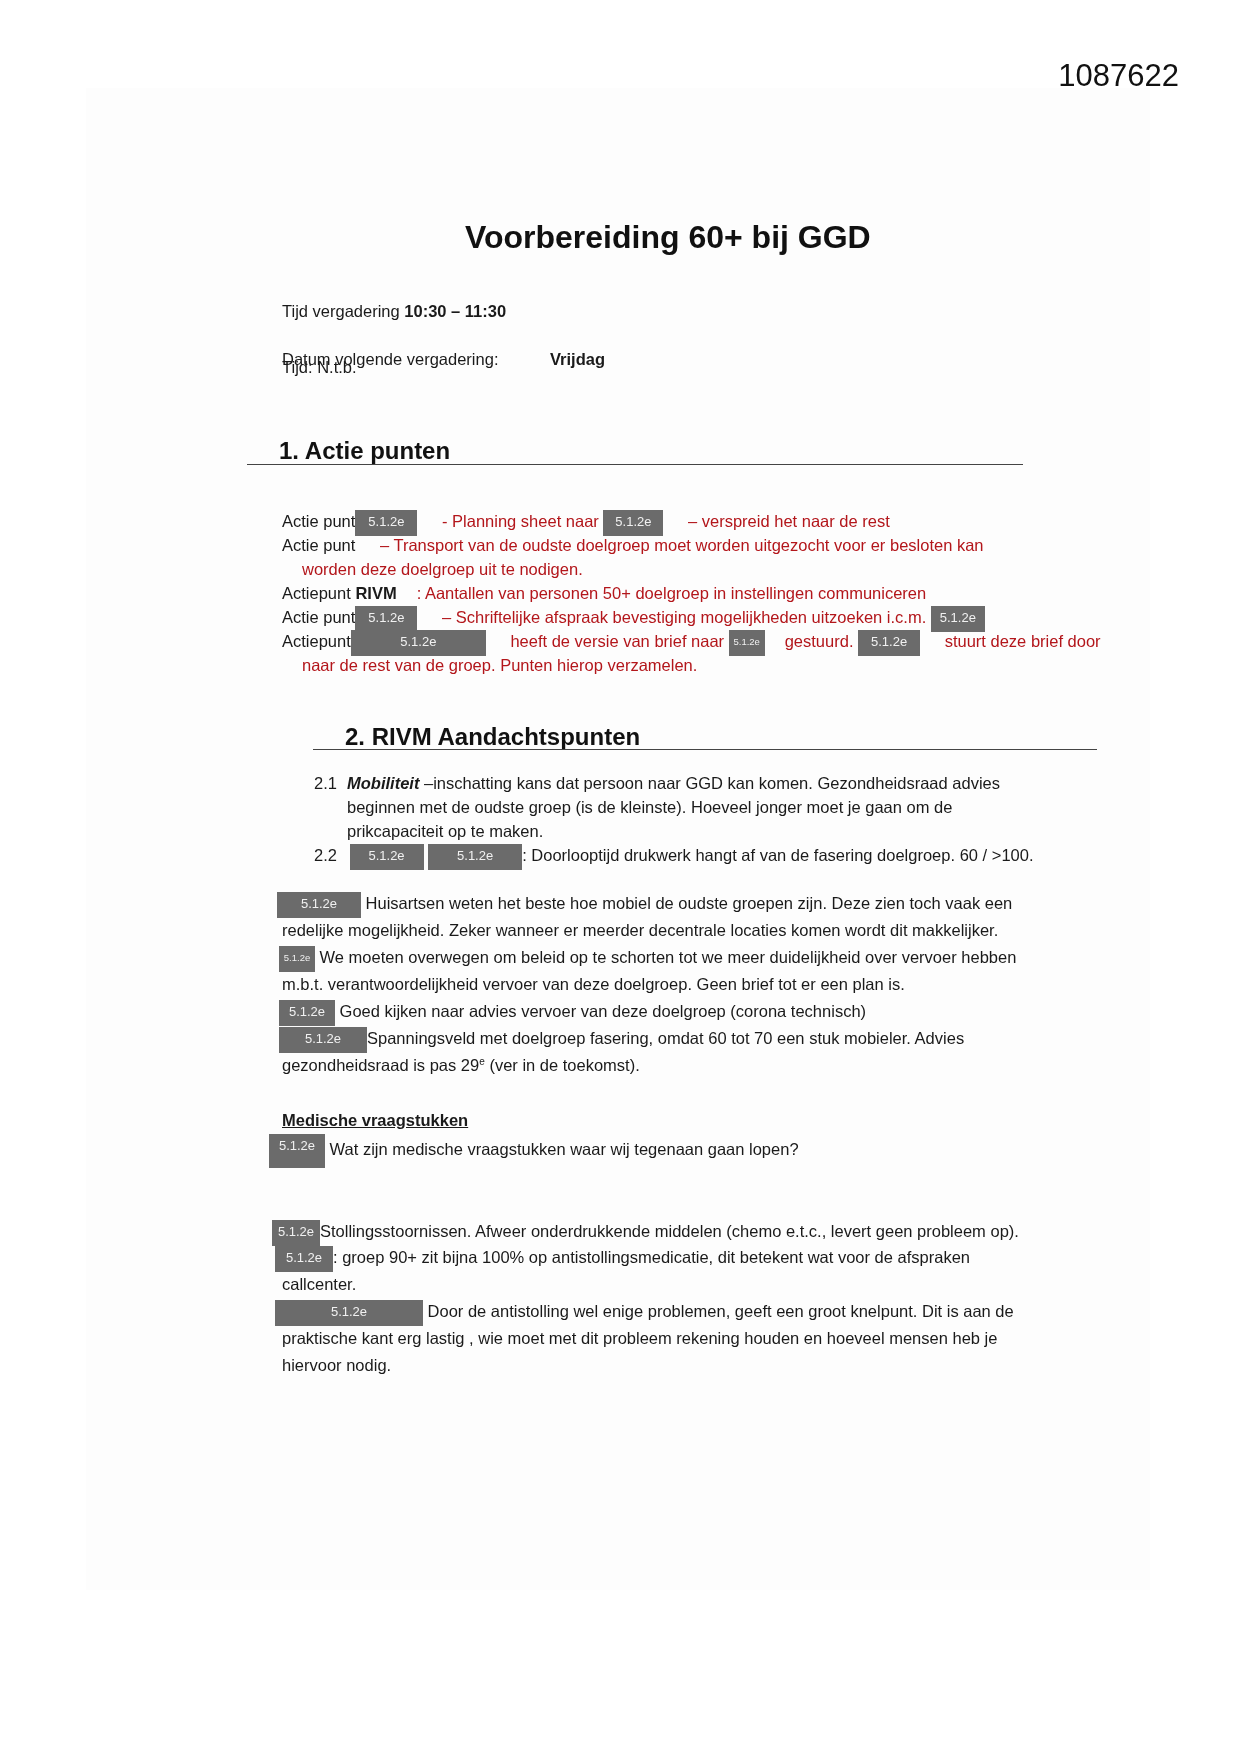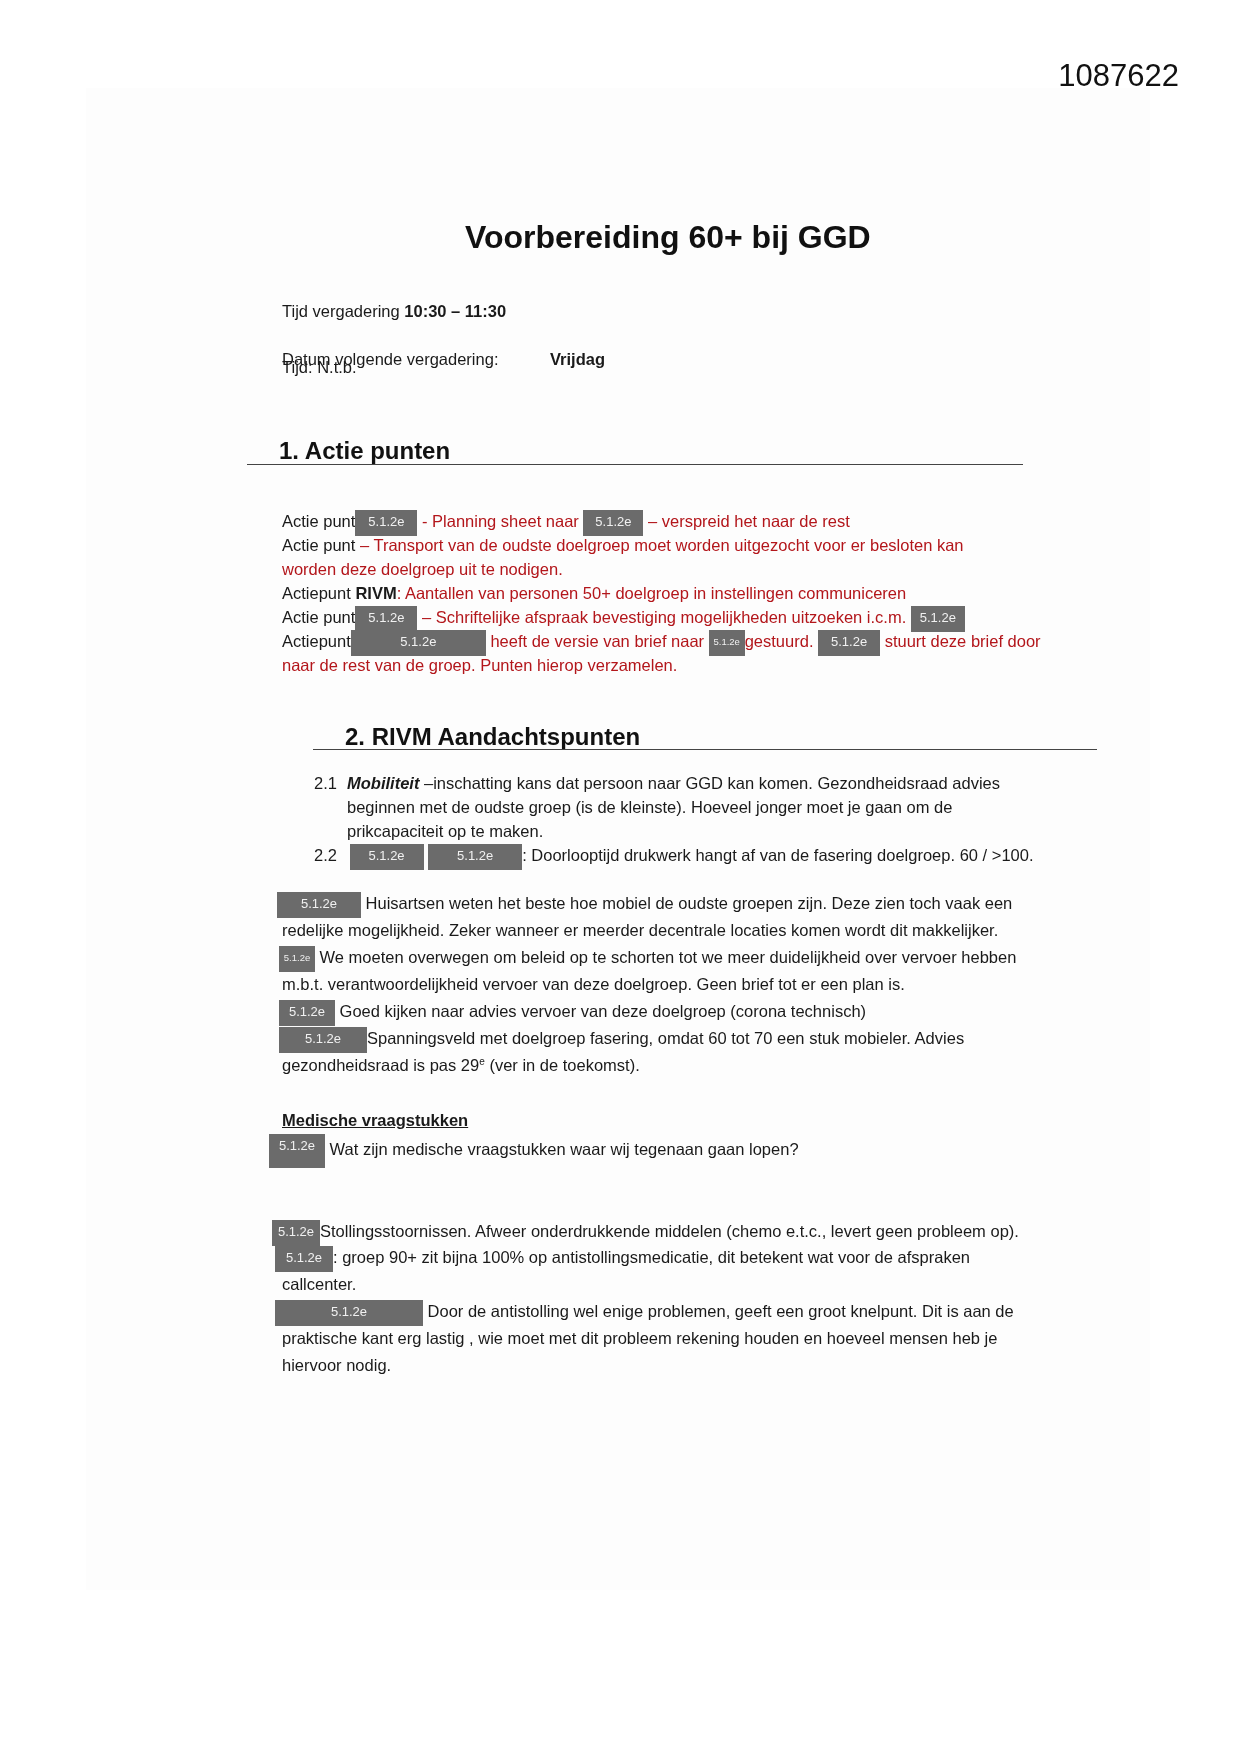--- a/index.html
+++ b/index.html
@@ -15,21 +15,21 @@
   .page {
     position: absolute; left: 86px; top: 88px; width: 1064px; height: 1502px;
     background: #fdfdfd;
   }
   .abs { position: absolute; white-space: nowrap; }
   .title {
     font-size: 32px; font-weight: bold; left: 465px; top: 219px; color: #111;
   }
   .t { font-size: 16.5px; line-height: 24px; color: #1a1a1a; }
   .b { font-weight: bold; }
-  .red { color: #b3161b; }
+  .red { color: #b3161b; padding-left: 20px; }
   .h1 {
     font-size: 24px; font-weight: bold; color: #111; margin-left: 32px;
   }
   .rule { position: absolute; height: 1px; background: #444; }
   .redact {
     display: inline-block; background: #6b6b6b; color: #f1f1f1;
     font-family: "Liberation Sans", sans-serif; font-size: 13px;
     text-align: center; vertical-align: middle; line-height: 24px; height: 26px;
   }
   .redact.sm { font-size: 9.5px; }

